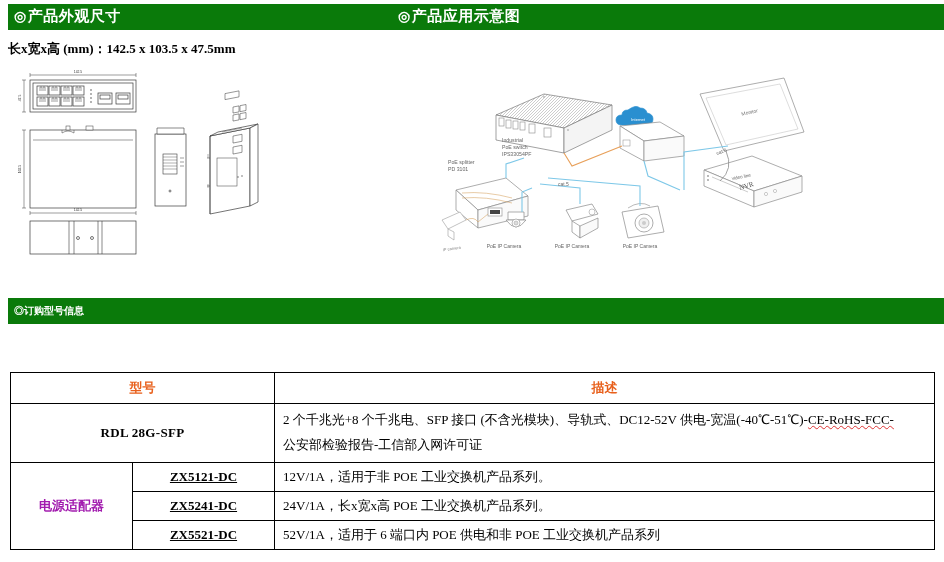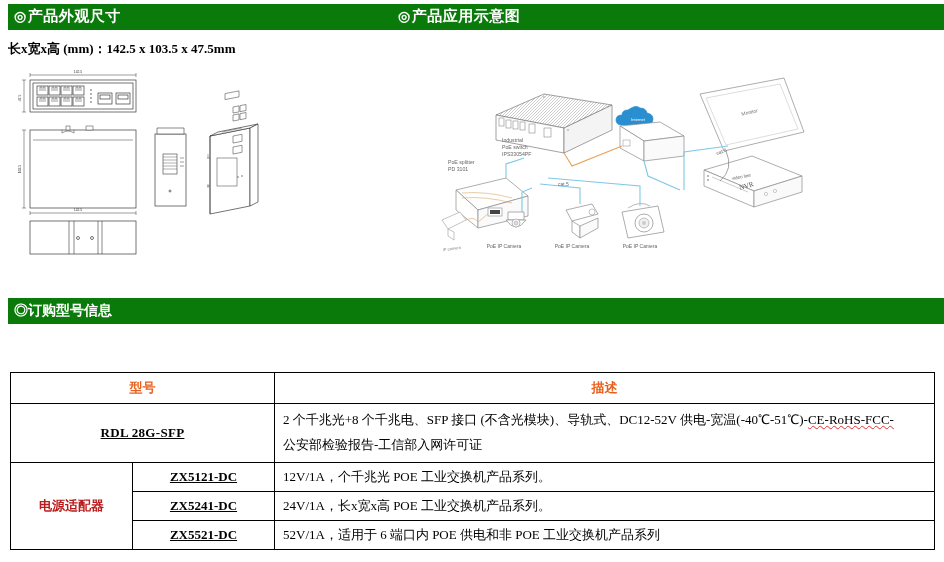--- a/index.html
+++ b/index.html
@@ -29,21 +29,21 @@
     position:absolute;left:8px;top:40px;
     font-size:13px;font-weight:bold;
     font-family:"Liberation Serif",serif;
     white-space:nowrap;
     text-align:right;
   }
 
   .bar2{position:absolute;left:8px;top:298px;width:936px;height:26px;background:#0a7a0a;}
   .bar2-title{
     position:absolute;left:14px;top:298px;height:26px;line-height:25px;
-    color:#fff;font-weight:bold;font-size:14px;white-space:nowrap;
+    color:#fff;font-weight:bold;font-size:10px;white-space:nowrap;
   }
 
   
   .drawing{position:absolute;left:12px;top:66px;width:285px;height:195px;}
   .drawing svg{display:block;}
 
   
   .appdiag{position:absolute;left:432px;top:60px;width:512px;height:205px;}
   .appdiag svg{display:block;}
 
@@ -58,24 +58,24 @@
     padding:0 8px;
     font-family:"Liberation Serif",serif;
     font-size:13px;
     vertical-align:middle;
     margin-top:42px;
   }
   .th-cell{
     text-align:center;color:#E8601C;font-weight:bold;font-size:14px;height:30px;
   }
   .model-cell{
-    text-align:center;font-weight:bold;font-size:12px;letter-spacing:.3px;text-decoration:underline;
+    text-align:center;font-weight:bold;font-size:12px;letter-spacing:.3px;
   }
   .adapter-label{
-    text-align:center;color:#b91c1c;font-weight:bold;font-size:13.5px;
+    text-align:center;color:#a21caf;font-weight:bold;font-size:13.5px;
   }
   .desc-cell{line-height:1.9;font-size:12.5px;padding:4px 8px;}
   .desc-cell .wavy{
     text-decoration:underline;
     text-decoration-style:wavy;
     text-decoration-color:#d33;
     text-decoration-thickness:1px;
   }
   .sub-model{text-align:center;font-weight:bold;font-size:12.5px;height:28px;text-decoration:underline;}
   .desc-small{font-size:12.5px;height:28px;}
@@ -354,21 +354,21 @@
       <tr>
         <td class="model-cell" colspan="2" style="height:58px">RDL 28G-SFP</td>
         <td class="desc-cell">
           <span>2 个千兆光+8 个千兆电、SFP 接口 (不含光模块)、导轨式、DC12-52V 供电-宽温(-40℃-51℃)-</span><span class="wavy">CE-RoHS-FCC-</span><br>
           <span>公安部检验报告-工信部入网许可证</span>
         </td>
       </tr>
       <tr>
         <td class="adapter-label" rowspan="3">电源适配器</td>
         <td class="sub-model">ZX5121-DC</td>
-        <td class="desc-small">12V/1A，个千兆光 POE 工业交换机产品系列。</td>
+        <td class="desc-small">12V/1A，适用于非 POE 工业交换机产品系列。</td>
       </tr>
       <tr>
         <td class="sub-model">ZX5241-DC</td>
         <td class="desc-small">24V/1A，长x宽x高 POE 工业交换机产品系列。</td>
       </tr>
       <tr>
         <td class="sub-model">ZX5521-DC</td>
         <td class="desc-small">52V/1A，适用于 6 端口内 POE 供电和非 POE 工业交换机产品系列</td>
       </tr>
     </tbody>

